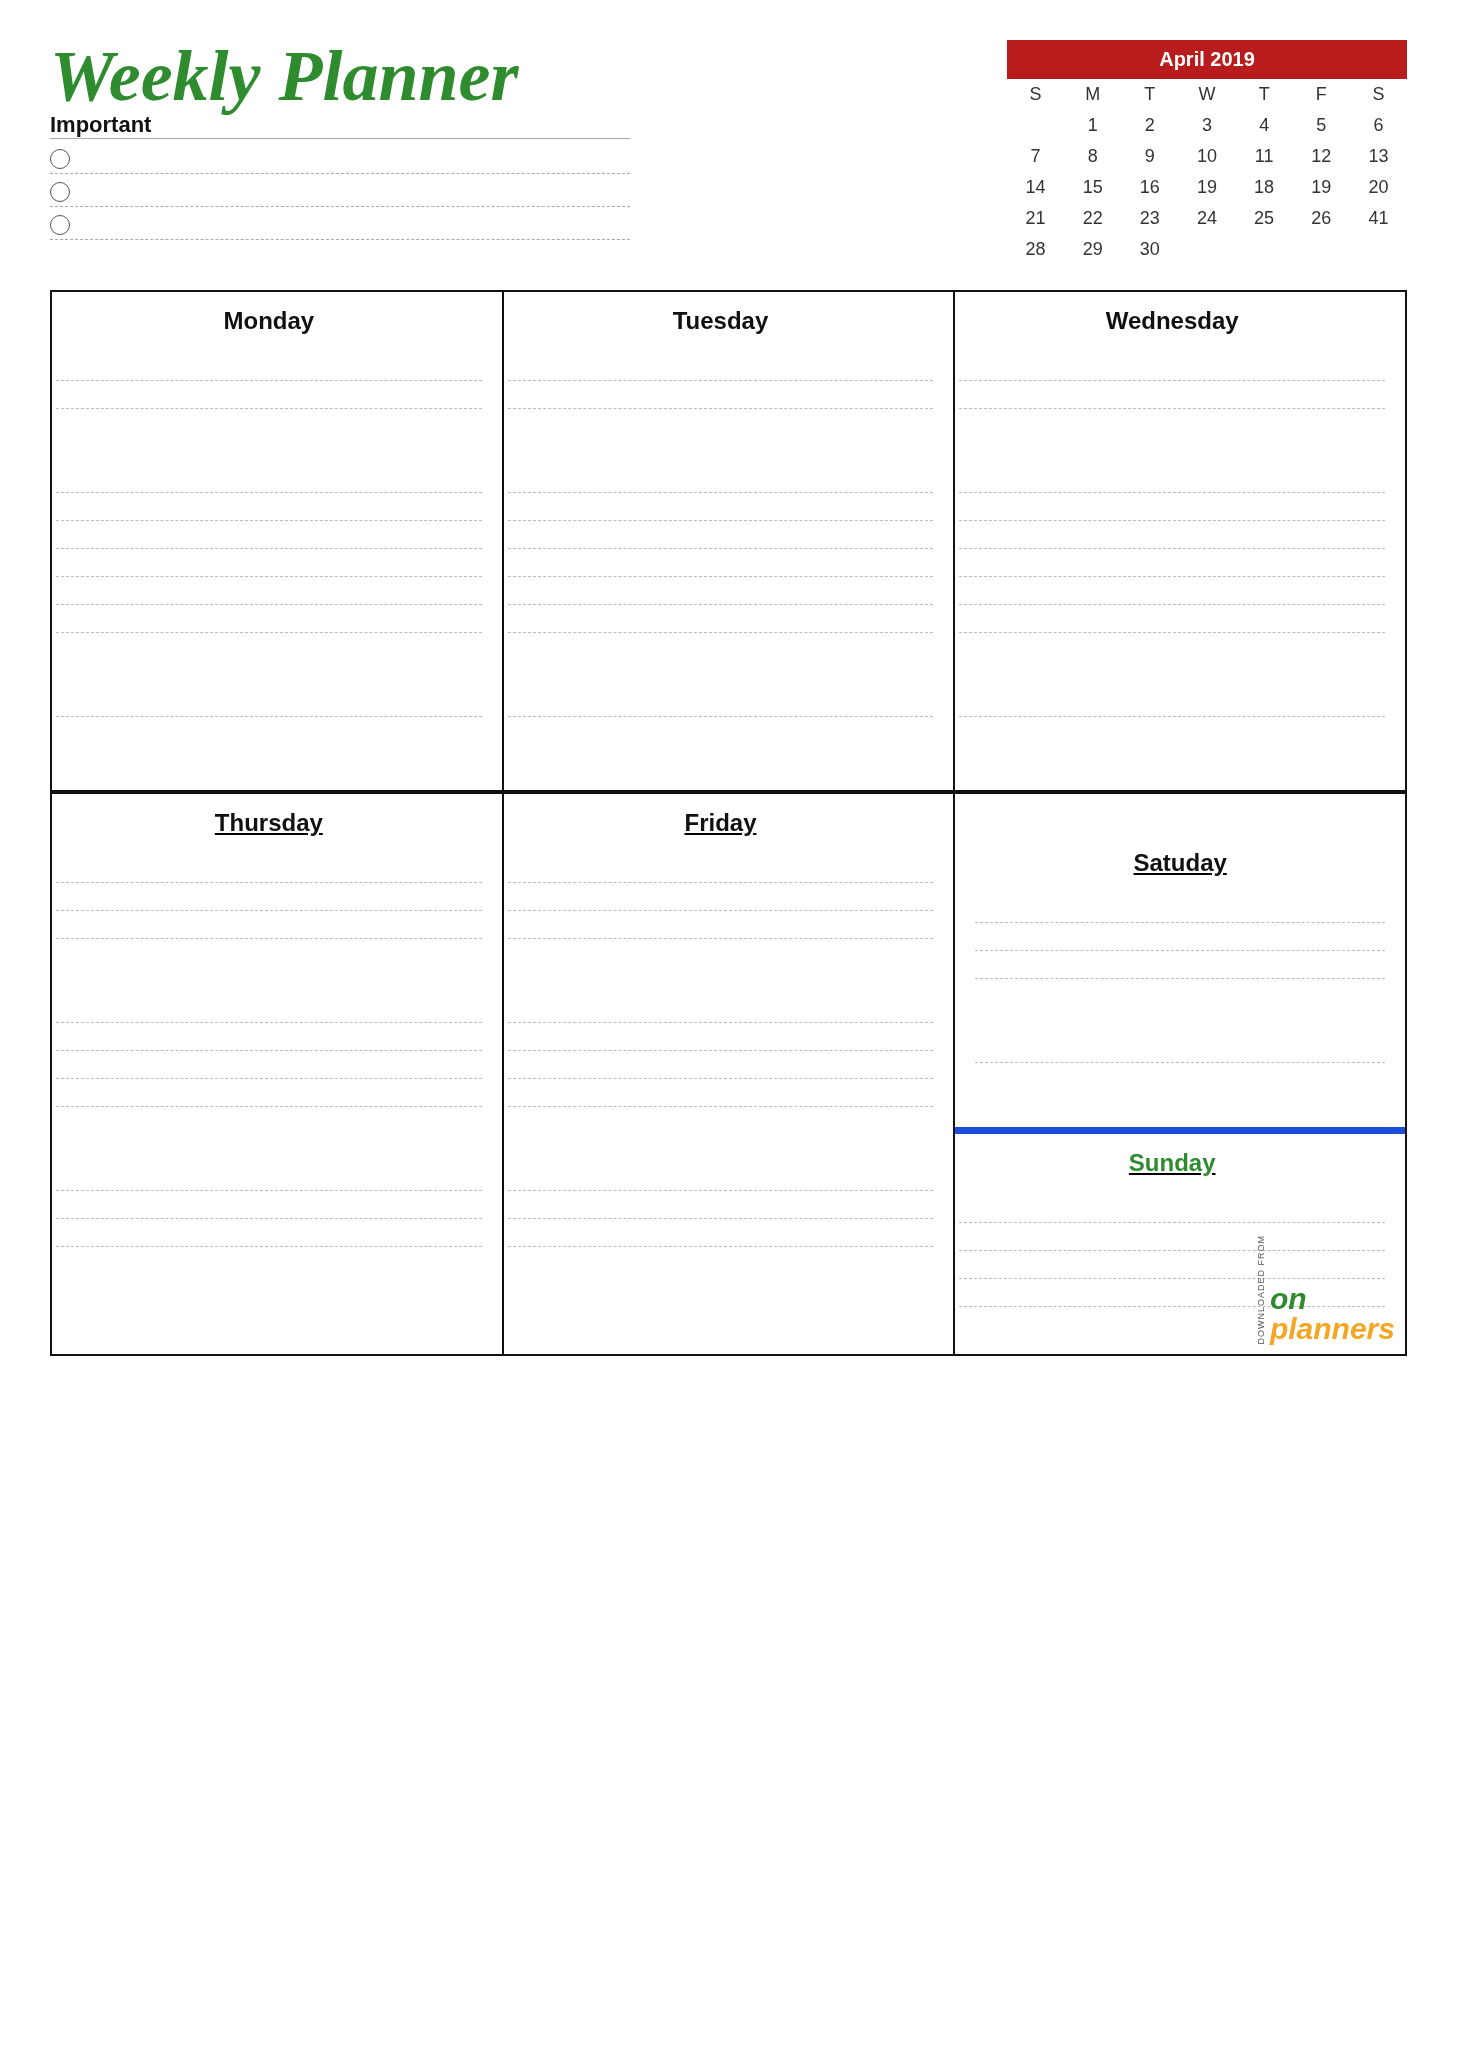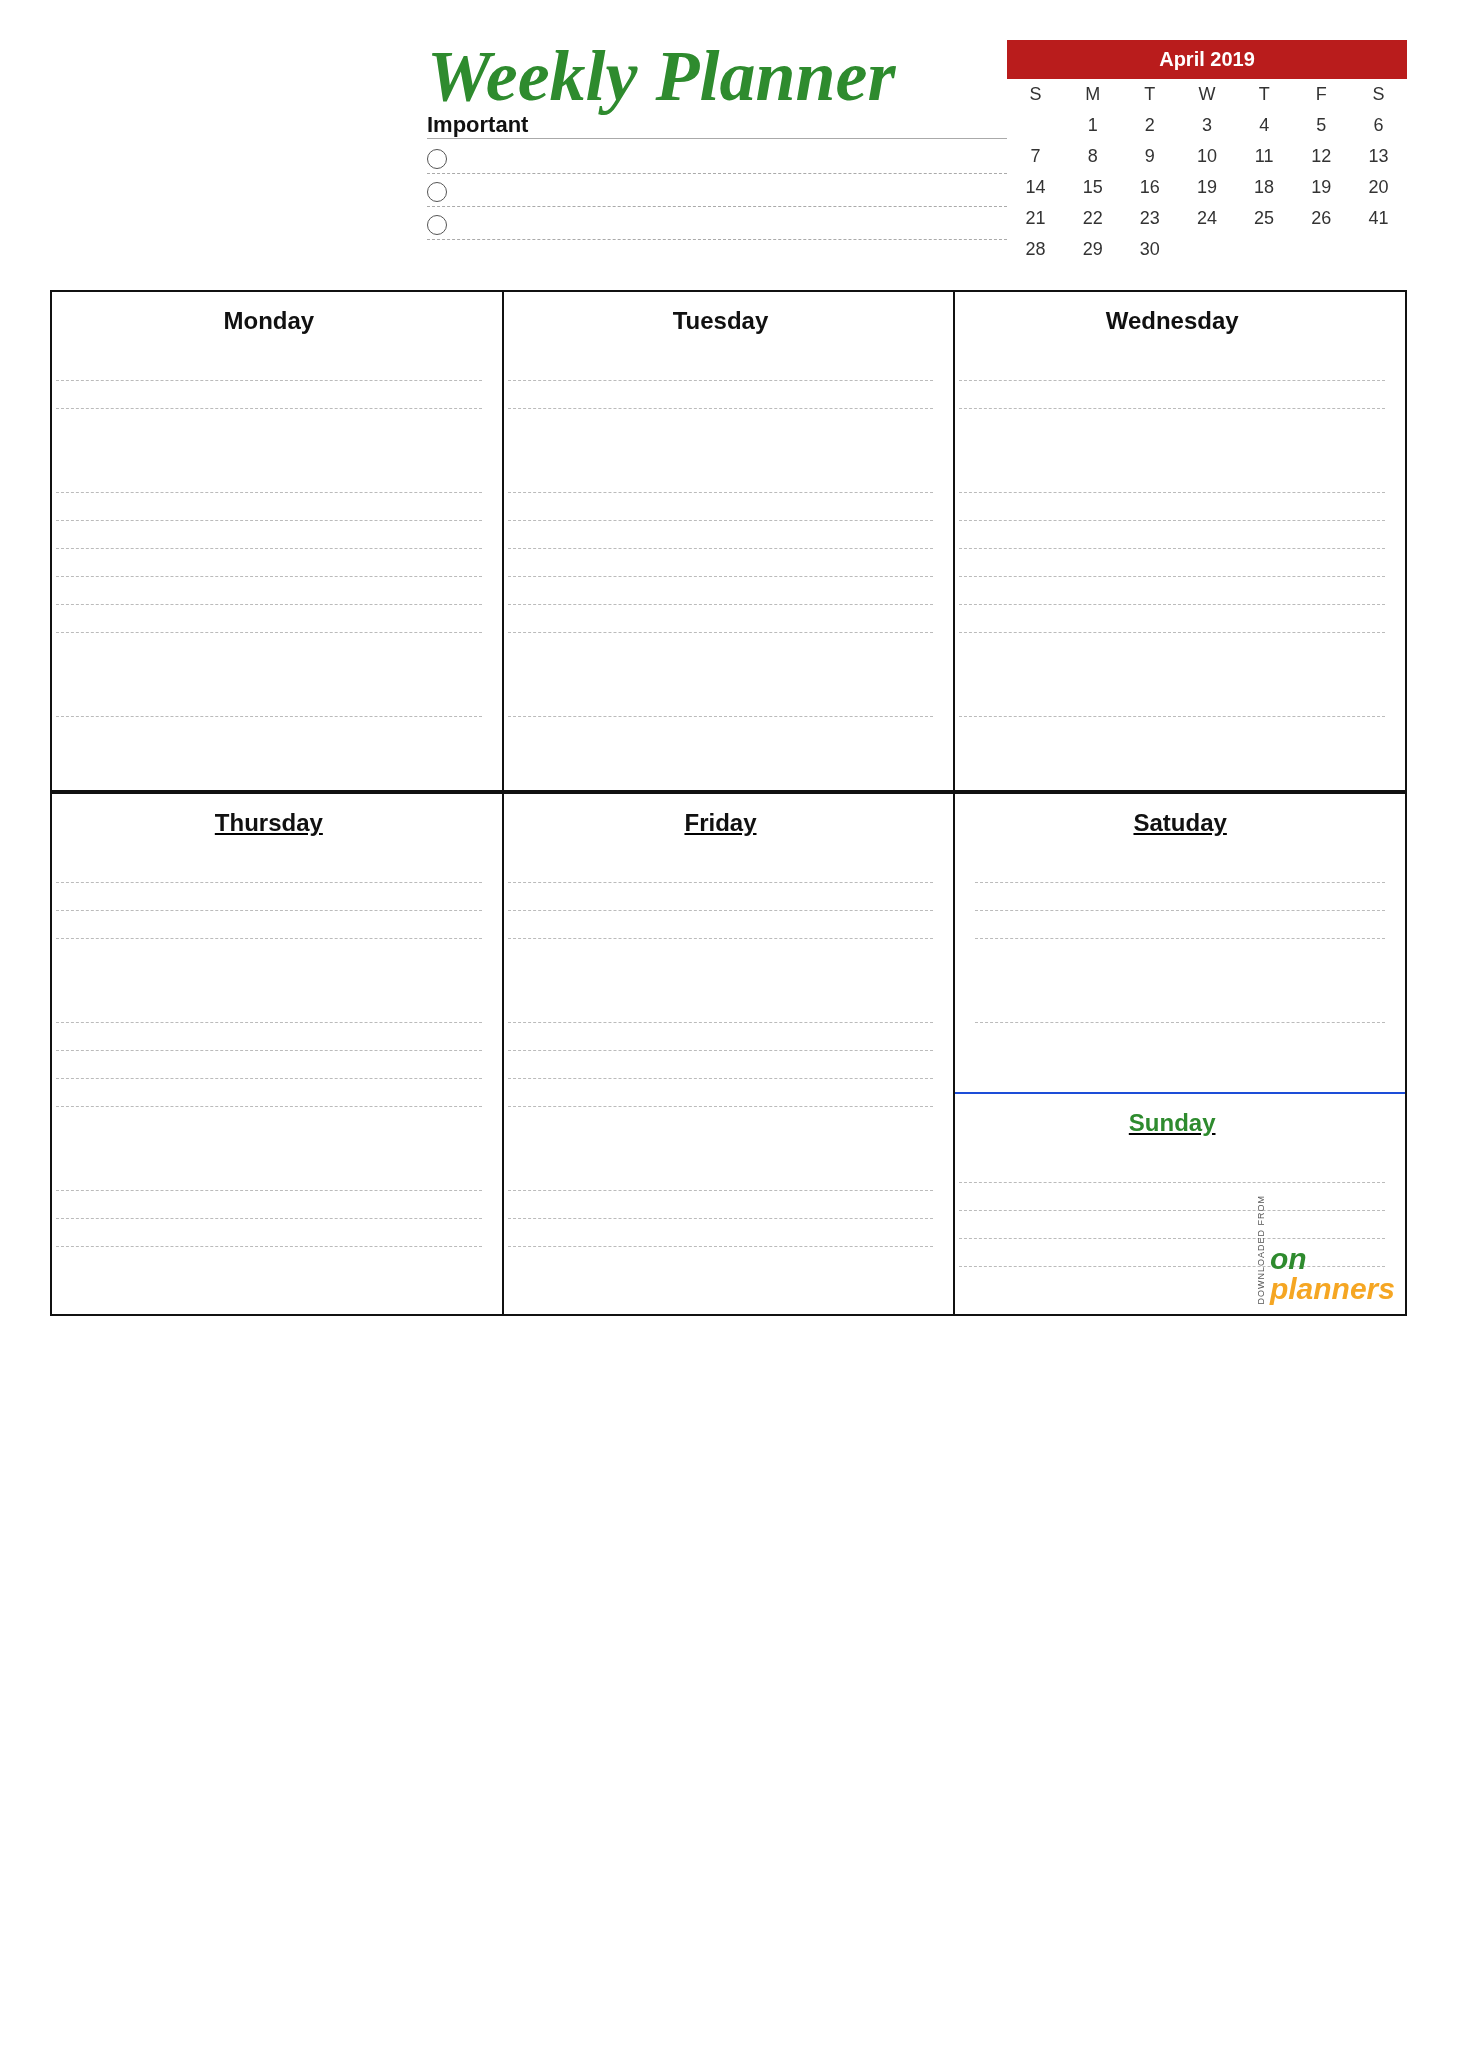--- a/index.html
+++ b/index.html
@@ -12,21 +12,21 @@
       background: #ffffff;
       font-family: Arial, sans-serif;
       width: 1457px;
       min-height: 2067px;
       padding: 40px 50px;
     }
 
     
     .header {
       display: flex;
-      justify-content: flex-end;
+      justify-content: space-between;
       align-items: flex-start;
       margin-bottom: 20px;
     }
 
     .title {
       font-size: 72px;
       font-weight: bold;
       color: #2e8b2e;
       font-style: italic;
       font-family: Georgia, serif;
@@ -154,22 +154,23 @@
     .saturday-sunday-cell {
       border-right: 2px solid #111;
       border-bottom: 2px solid #111;
       display: flex;
       flex-direction: column;
     }
 
     .saturday-part {
       flex: 1;
       padding: 15px 20px 4px 20px;
-      border-bottom: 2px solid #1d4ed8;
+      border-bottom: 7px solid #1d4ed8;
       min-height: 300px;
+      margin-top: 40px;
     }
 
     .sunday-part {
       flex: 1;
       padding: 15px 20px 10px 4px;
       position: relative;
       min-height: 220px;
       border-radius: 32px;
     }
 

